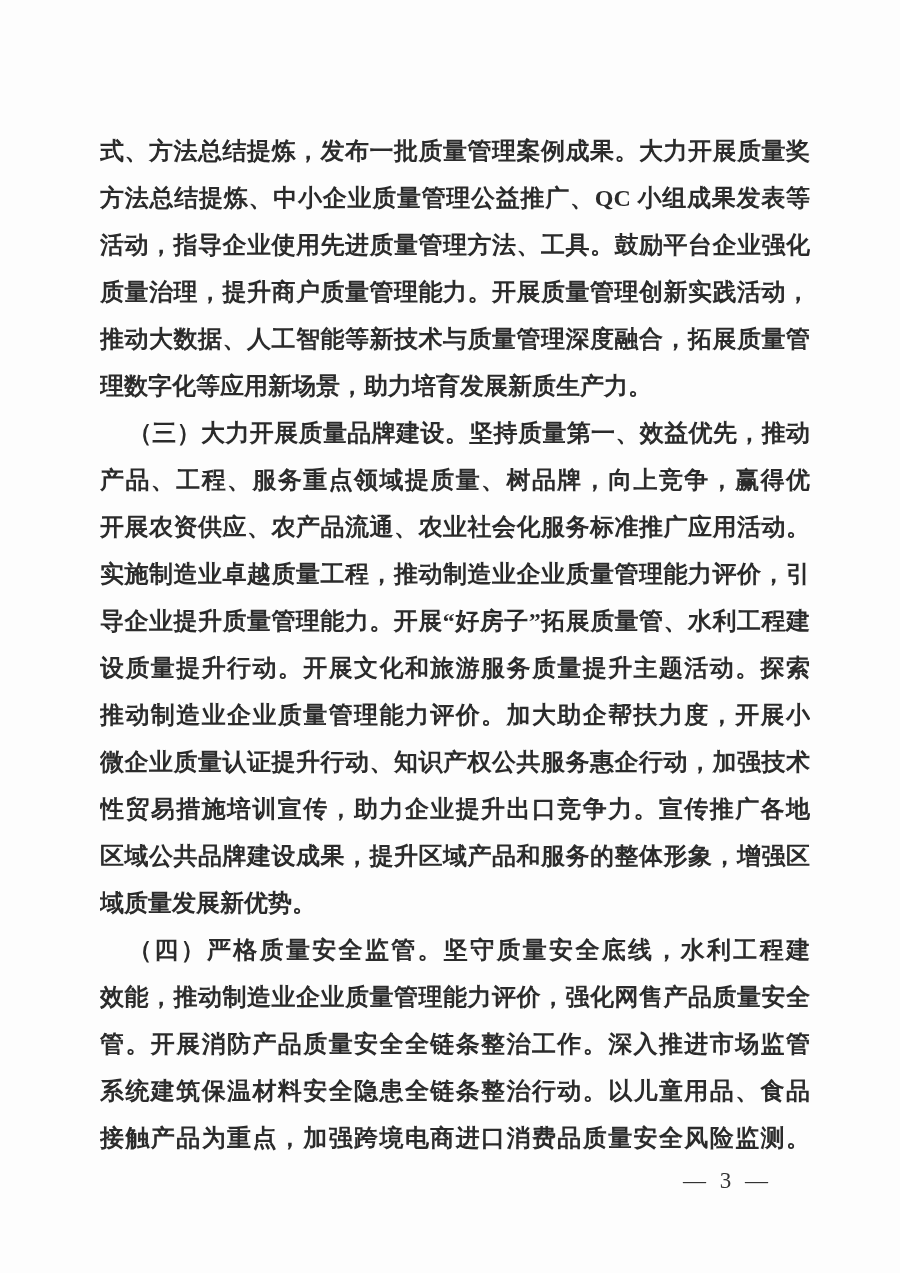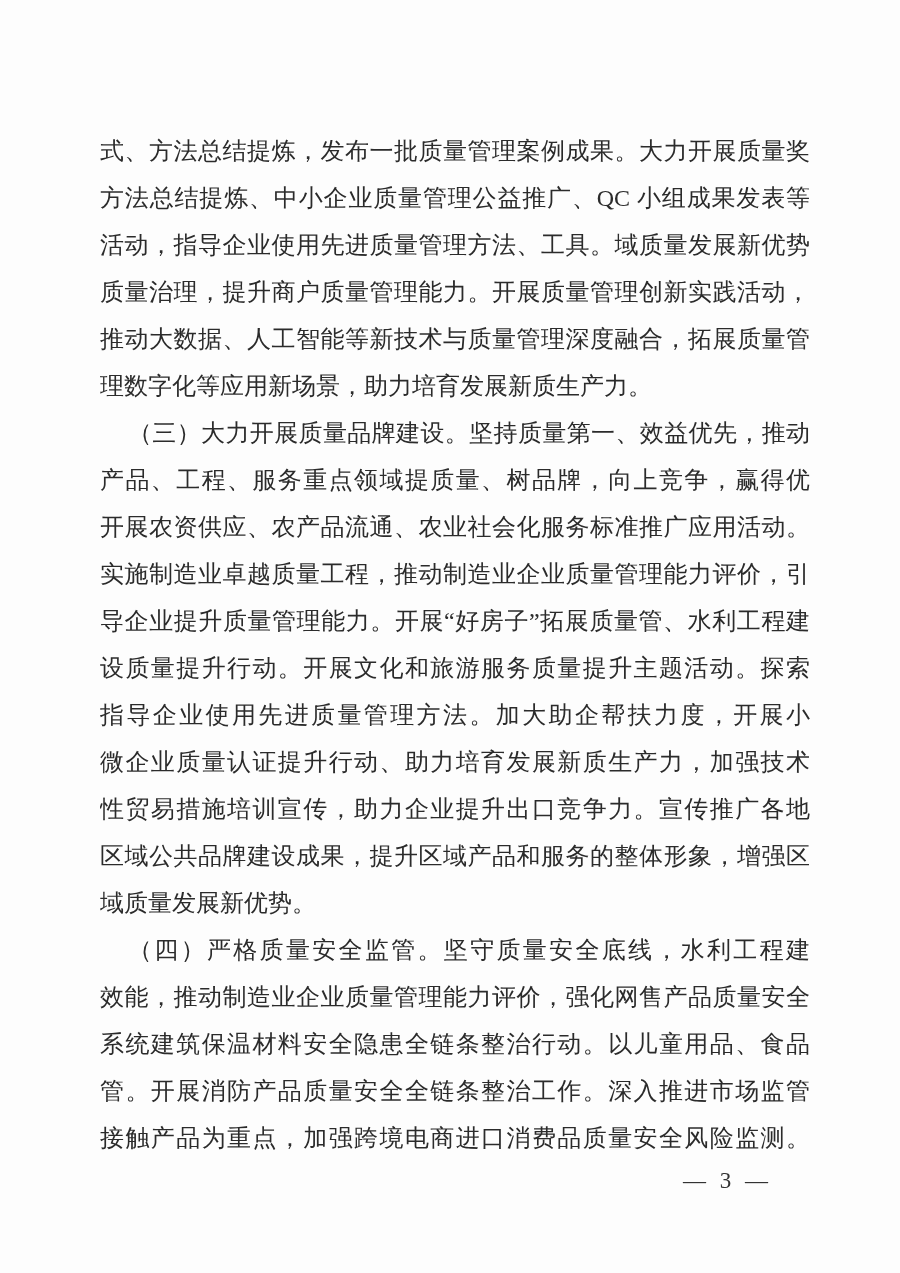--- a/index.html
+++ b/index.html
@@ -23,20 +23,21 @@
   }
   .line {
     height: 47px;
     line-height: 47px;
     font-size: 24px;
     color: #2b2b2b;
     text-align: justify;
     text-align-last: justify;
     text-justify: inter-character;
     overflow: hidden;
+    font-weight: bold;
   }
   .line.indent {
     text-indent: 28px;
   }
   .line.para-end {
     text-align-last: left;
   }
   .page-number {
     position: absolute;
     top: 1168px;
@@ -47,35 +48,35 @@
     white-space: nowrap;
   }
 </style>
 </head>
 <body>
 
 <div class="page">
   <div class="body-text">
       <div class="line">式、方法总结提炼，发布一批质量管理案例成果。大力开展质量奖</div>
       <div class="line">方法总结提炼、中小企业质量管理公益推广、QC 小组成果发表等</div>
-      <div class="line">活动，指导企业使用先进质量管理方法、工具。域质量发展新优势</div>
+      <div class="line">活动，指导企业使用先进质量管理方法、工具。鼓励平台企业强化</div>
       <div class="line">质量治理，提升商户质量管理能力。开展质量管理创新实践活动，</div>
       <div class="line">推动大数据、人工智能等新技术与质量管理深度融合，拓展质量管</div>
       <div class="line para-end">理数字化等应用新场景，助力培育发展新质生产力。</div>
       <div class="line indent">（三）大力开展质量品牌建设。坚持质量第一、效益优先，推动</div>
       <div class="line">产品、工程、服务重点领域提质量、树品牌，向上竞争，赢得优势。</div>
       <div class="line">开展农资供应、农产品流通、农业社会化服务标准推广应用活动。</div>
       <div class="line">实施制造业卓越质量工程，推动制造业企业质量管理能力评价，引</div>
       <div class="line">导企业提升质量管理能力。开展“好房子”拓展质量管、水利工程建</div>
       <div class="line">设质量提升行动。开展文化和旅游服务质量提升主题活动。探索</div>
-      <div class="line">指导企业使用先进质量管理方法。加大助企帮扶力度，开展小</div>
-      <div class="line">微企业质量认证提升行动、助力培育发展新质生产力，加强技术</div>
+      <div class="line">推动制造业企业质量管理能力评价。加大助企帮扶力度，开展小</div>
+      <div class="line">微企业质量认证提升行动、知识产权公共服务惠企行动，加强技术</div>
       <div class="line">性贸易措施培训宣传，助力企业提升出口竞争力。宣传推广各地</div>
       <div class="line">区域公共品牌建设成果，提升区域产品和服务的整体形象，增强区</div>
       <div class="line para-end">域质量发展新优势。</div>
       <div class="line indent">（四）严格质量安全监管。坚守质量安全底线，水利工程建</div>
       <div class="line">效能，推动制造业企业质量管理能力评价，强化网售产品质量安全监</div>
+      <div class="line">管。开展消防产品质量安全全链条整治工作。深入推进市场监管</div>
       <div class="line">系统建筑保温材料安全隐患全链条整治行动。以儿童用品、食品</div>
-      <div class="line">管。开展消防产品质量安全全链条整治工作。深入推进市场监管</div>
       <div class="line">接触产品为重点，加强跨境电商进口消费品质量安全风险监测。</div>
     </div>
   <div class="page-number">— 3 —</div>
 </div>
 
 </body></html>

